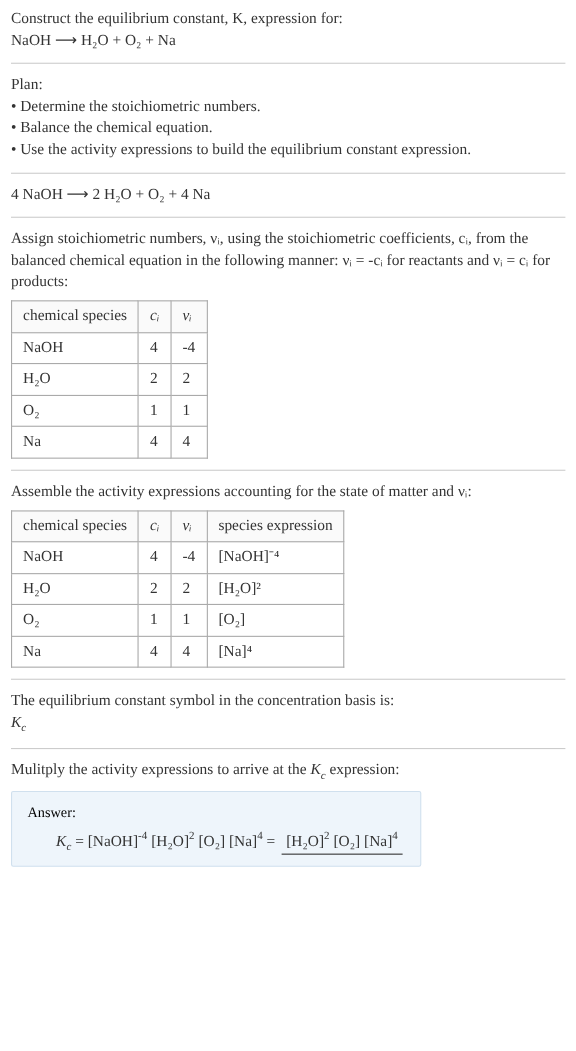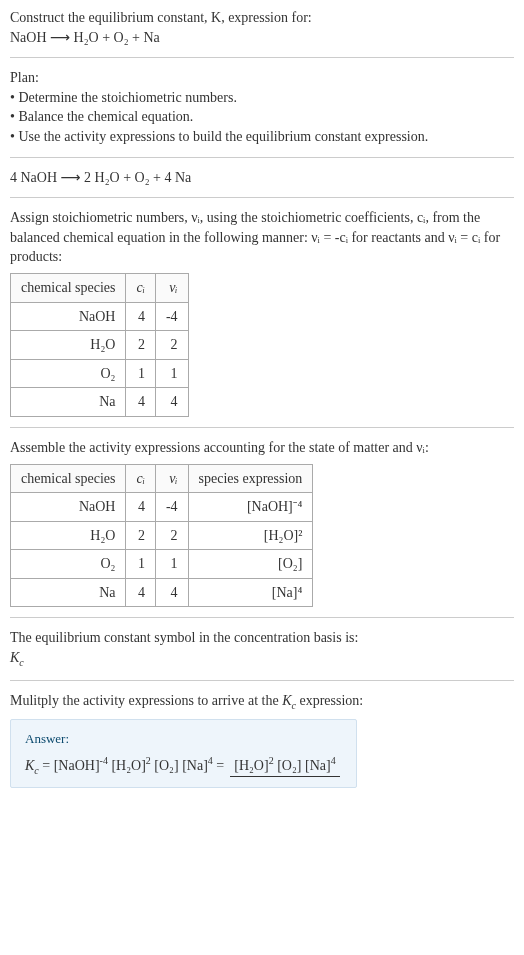--- a/index.html
+++ b/index.html
@@ -23,46 +23,46 @@
   .italic { font-style: italic; }
   sub { font-size: 10px; }
   sup { font-size: 10px; }
   table {
     border-collapse: collapse;
     margin: 6px 0;
   }
   td, th {
     border: 1px solid #aaa;
     padding: 4px 10px;
-    text-align: right;
+    text-align: left;
     font-weight: normal;
     font-size: 14px;
   }
   th { background: #fafafa; }
   .answer-box {
     background: #eef5fb;
     border: 1px solid #d0e0ee;
     border-radius: 2px;
     padding: 10px 14px;
     margin-top: 6px;
     width: fit-content;
   }
   .answer-title {
     font-size: 13px;
-    color: #0c4a6e;
+    color: #000000;
     margin-bottom: 6px;
   }
   .frac {
     display: inline-block;
     vertical-align: middle;
     margin: 0 2px;
   }
   .frac .num { display: block; border-bottom: 1px solid #333; padding: 0 4px; }
   .frac .den { display: block; padding: 0 4px; }
-  .kc-line { display: flex; align-items: center; gap: 4px; flex-wrap: wrap; }
+  .kc-line { display: flex; align-items: center; gap: 4px; flex-wrap: wrap; margin-left: 26px; }
 </style>
 </head>
 <body>
 
 <div class="section">
   <div>Construct the equilibrium constant, K, expression for:</div>
   <div>NaOH ⟶ H₂O + O₂ + Na</div>
 </div>
 
 <hr>

